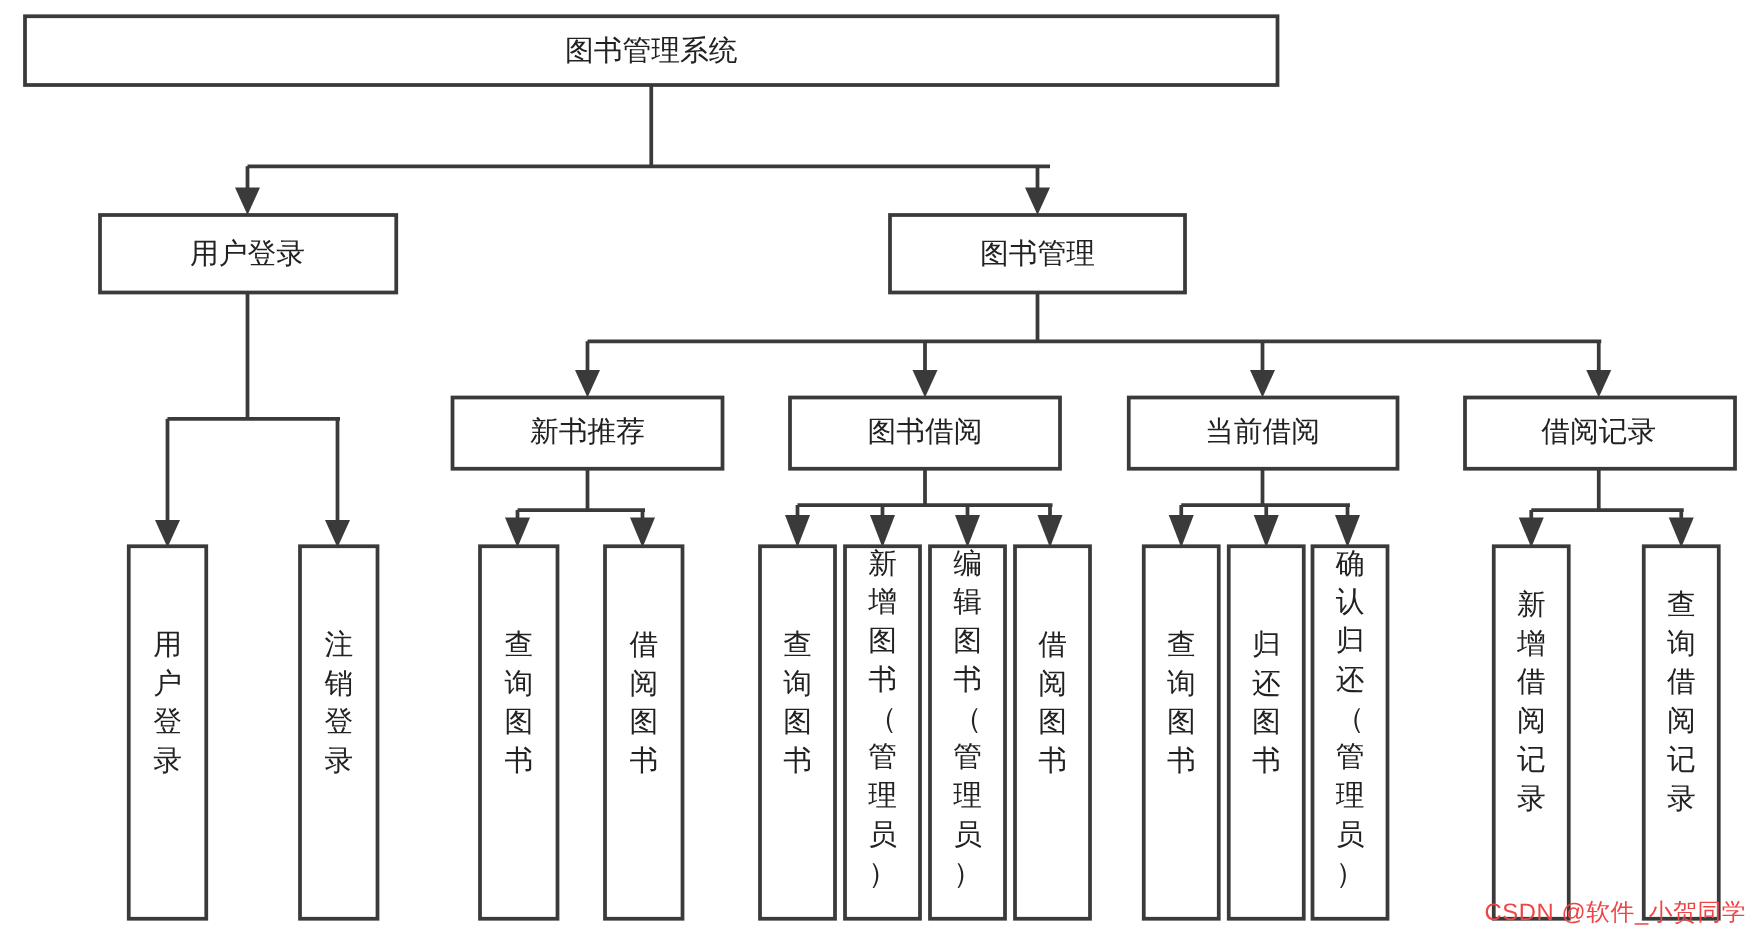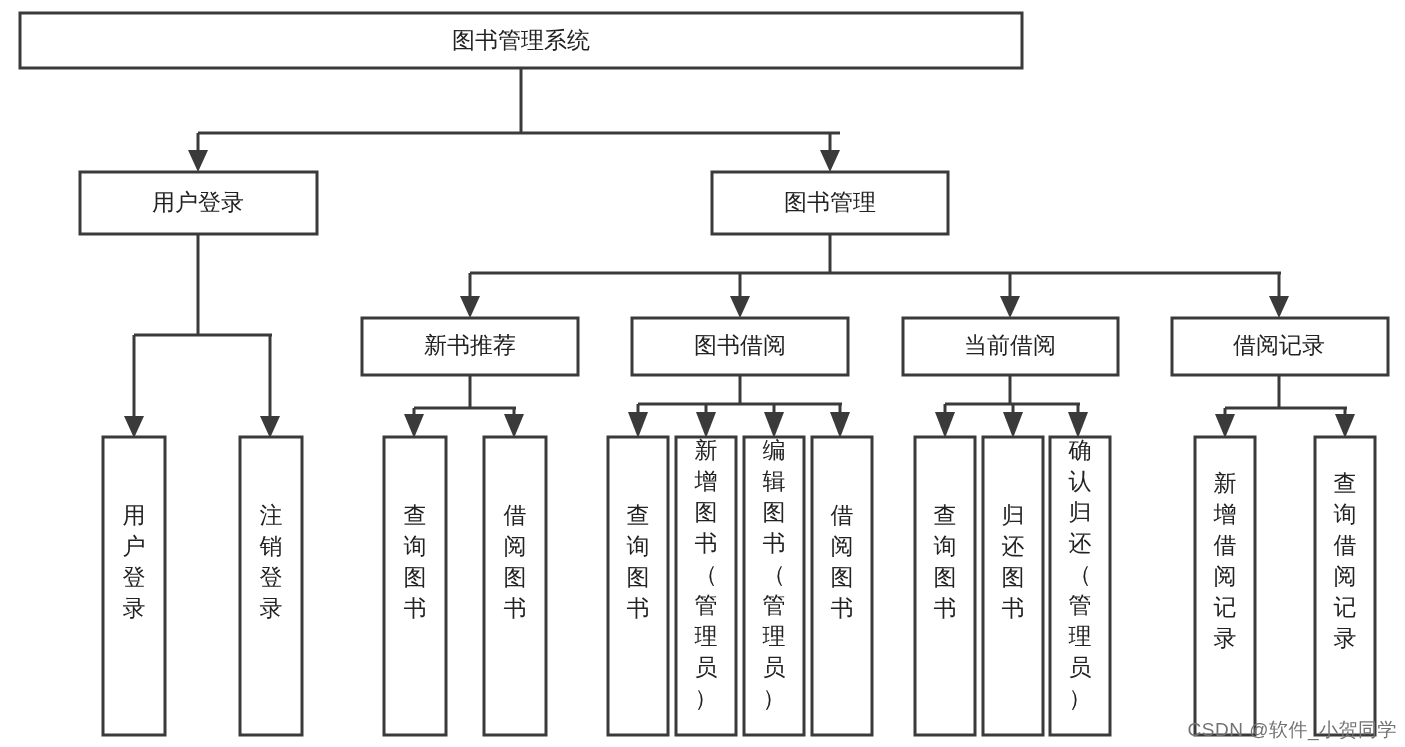--- a/index.html
+++ b/index.html
@@ -47,21 +47,21 @@
   .arrow-head {
     fill: #3a3a3a;
     stroke: none;
   }
   .watermark {
     position: absolute;
     right: 8px;
     bottom: 4px;
     font-family: "Liberation Sans", "DejaVu Sans", sans-serif;
     font-size: 19px;
-    color: #737373;
+    color: #ef4444;
     letter-spacing: 0.5px;
     white-space: nowrap;
     pointer-events: none;
   }
 </style>
 </head>
 <body>
 
 <svg id="diagram" viewBox="0 0 1405 747">
 

